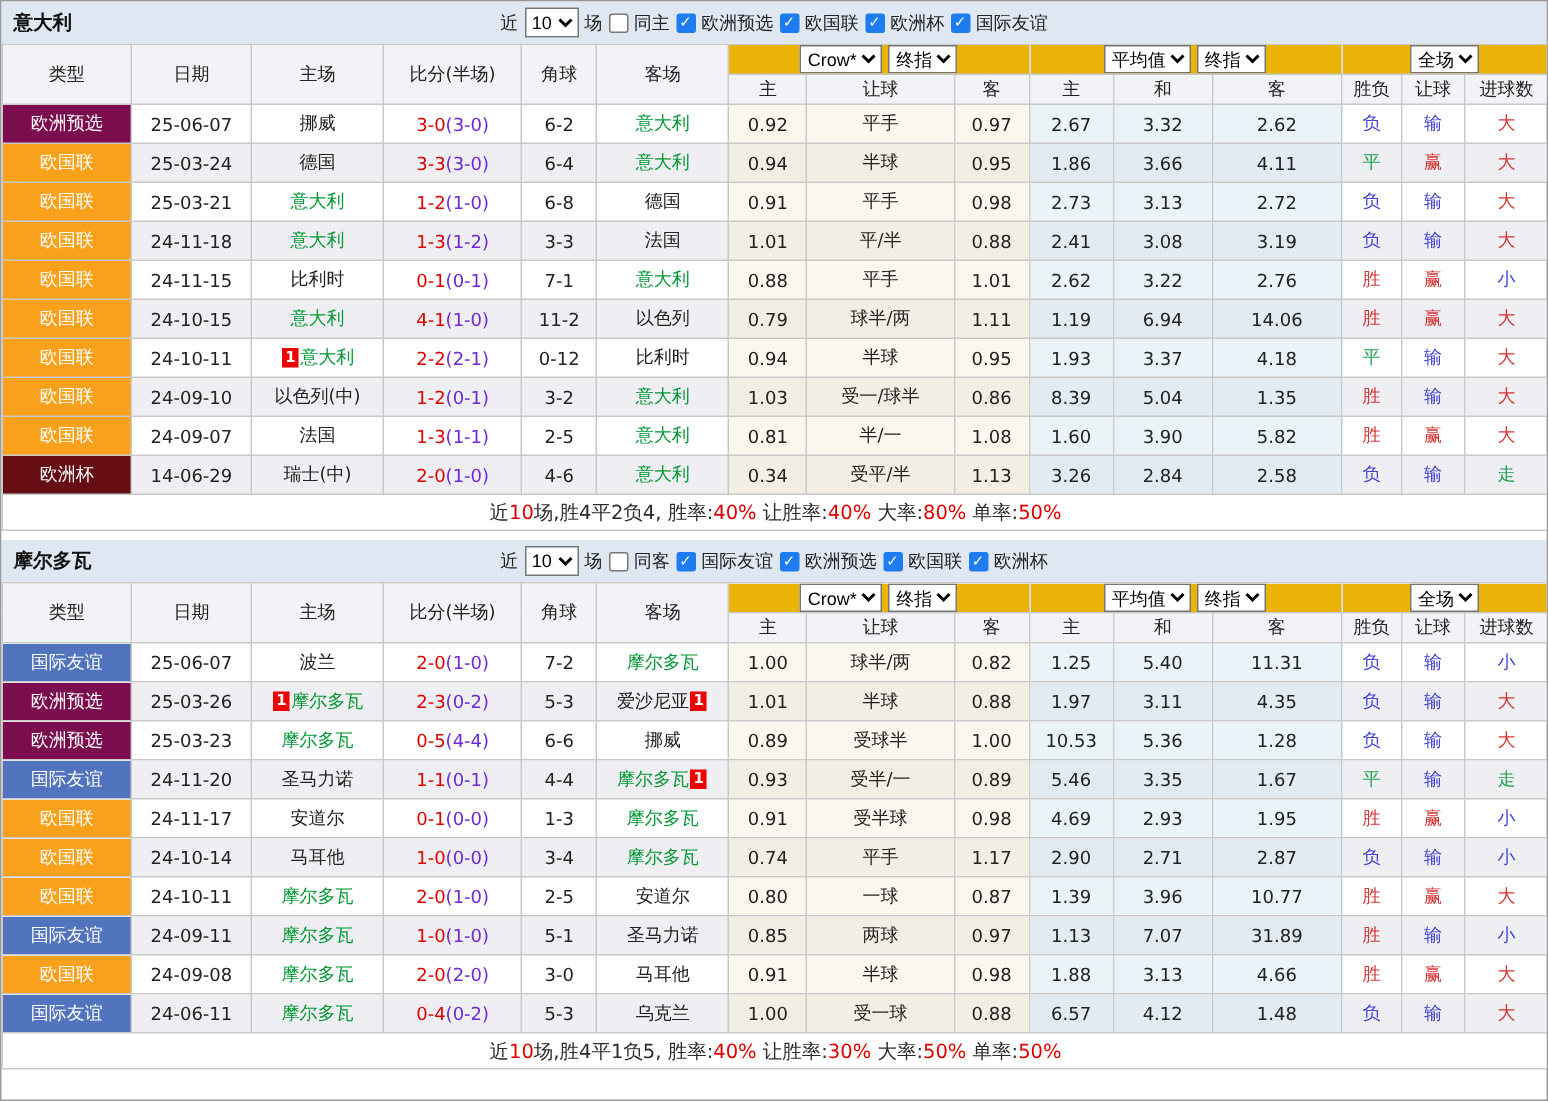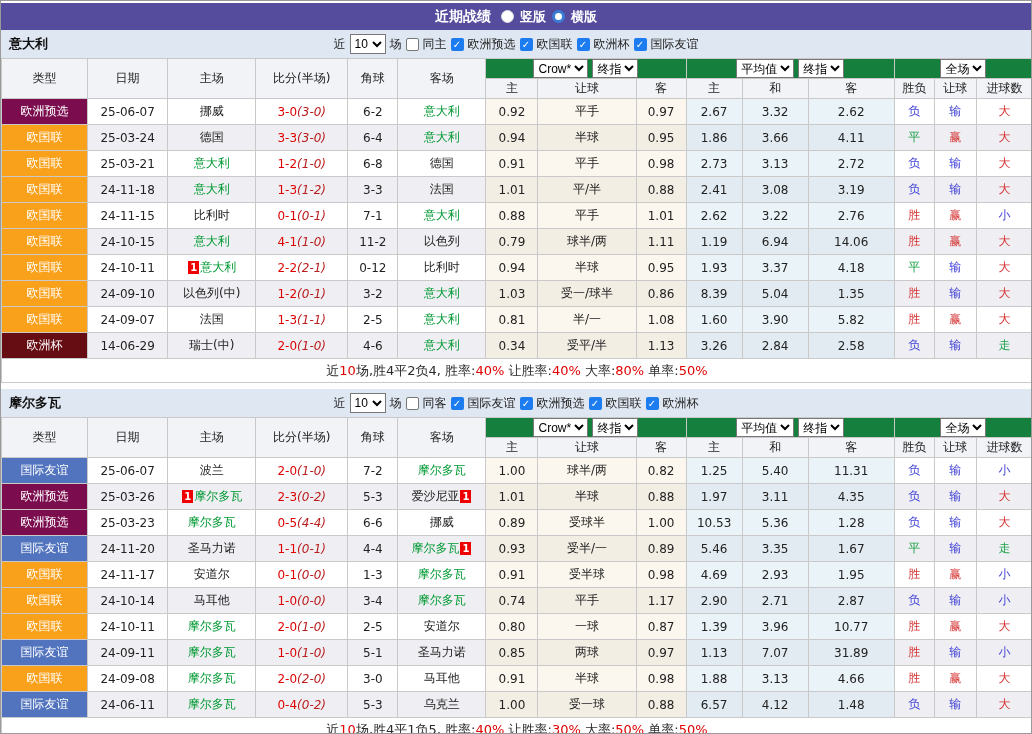--- a/index.html
+++ b/index.html
@@ -13,51 +13,42 @@
   .filterbar { height:28px; background:#dfe7f2; position:relative; display:flex; align-items:center; font-size:13px; color:#222; }
   .team { position:absolute; left:8px; font-weight:bold; font-size:13px; color:#111; }
   .controls { margin:0 auto; display:flex; align-items:center; gap:4px; font-size:12px; }
   .controls select { font-size:12px; height:20px; border:1px solid #777; background:#fff; }
   .cb { display:inline-block; width:13px; height:13px; vertical-align:middle; }
   .cb.checked { background:#1d7df0; color:#fff; font-size:10px; line-height:13px; text-align:center; border-radius:2px; font-weight:bold; }
   .cb.unchecked { background:#fff; border:1px solid #777; border-radius:2px; }
   table.grid { border-collapse:collapse; table-layout:fixed; width:1032px; font-size:12px; color:#222; }
   table.grid th, table.grid td { border:1px solid #c9c9c9; text-align:center; padding:0 1px; overflow:hidden; white-space:nowrap; }
   thead th { background:#f1f3f6; font-weight:normal; height:20px; font-size:12px; color:#222; }
-  thead th.hgroup { background:#15803d; }
+  thead th.hgroup { background:#eab308; }
   thead select { font-size:12px; height:19px; border:1px solid #777; background:#fff; margin:0 2px; }
   tbody td { height:26px; }
   tbody tr.even td { background:#efeff3; }
   tbody td.odds { background:#fcf7ee; }
   tbody tr.even td.odds { background:#f3eee4; }
   tbody td.avg { background:#eaf3f8; }
   tbody tr.even td.avg { background:#e2ebf1; }
   td.type { color:#fff; font-size:12px; }
   .focus { color:#009933; }
   .ft { color:#e00000; }
-  .ht { color:#b91c1c;font-style:italic; }
+  .ht { color:#6d28d9; }
   .badge1 { display:inline-block; background:#ee0000; color:#fff; font-size:10px; line-height:13px; height:13px; padding:0 2px; font-weight:bold; vertical-align:middle; margin:0 1px; }
   tr.summary td { height:24px; background:#fff; font-size:13px; color:#2b2b2b; }
   tr.summary .r { color:#e00000; }
   tr.summary .k { color:#2b2b2b; }
   .gap { height:6px; background:#fff; }
 </style>
 </head>
 <body>
 
 <div class="page">
-  <div class="titlebar">
-    <span>近期战绩</span>
-    <span class="radio-group" id="title-radios">
-        <span class="radio"></span>
-        <span class="rlabel">竖版</span>
-        <span class="radio checked"></span>
-        <span class="rlabel">横版</span>
-      </span>
-  </div>
   <div id="sections">
       <div class="section">
         <div class="filterbar">
           <span class="team">意大利</span>
           <div class="controls">
             <span>近</span>
             <select class="hd-select"><option>10</option></select>
             <span>场</span>
             <span class="cb unchecked"></span>
             <span>同主</span>

